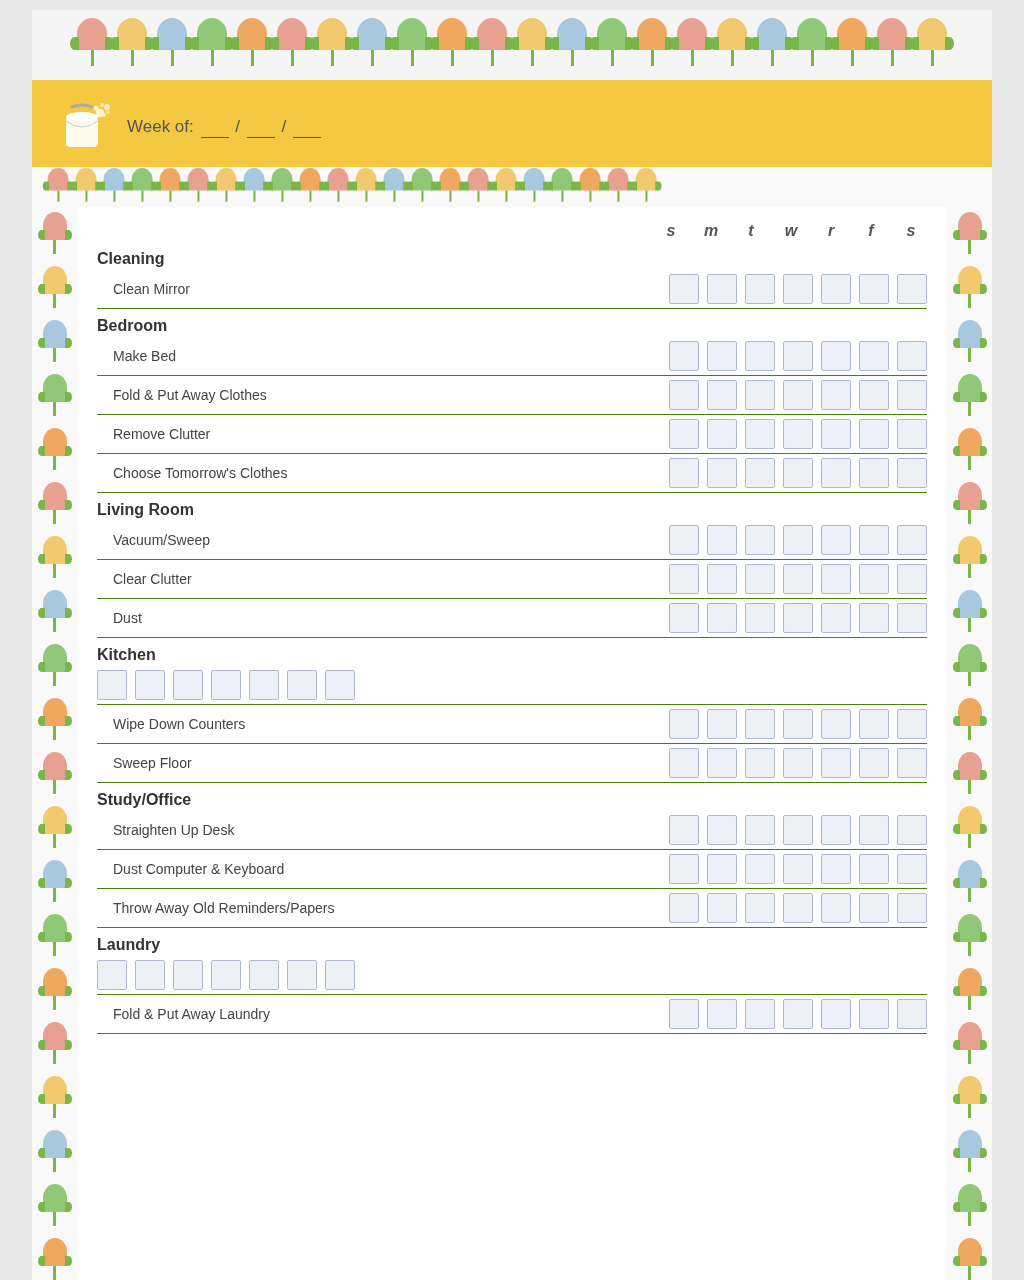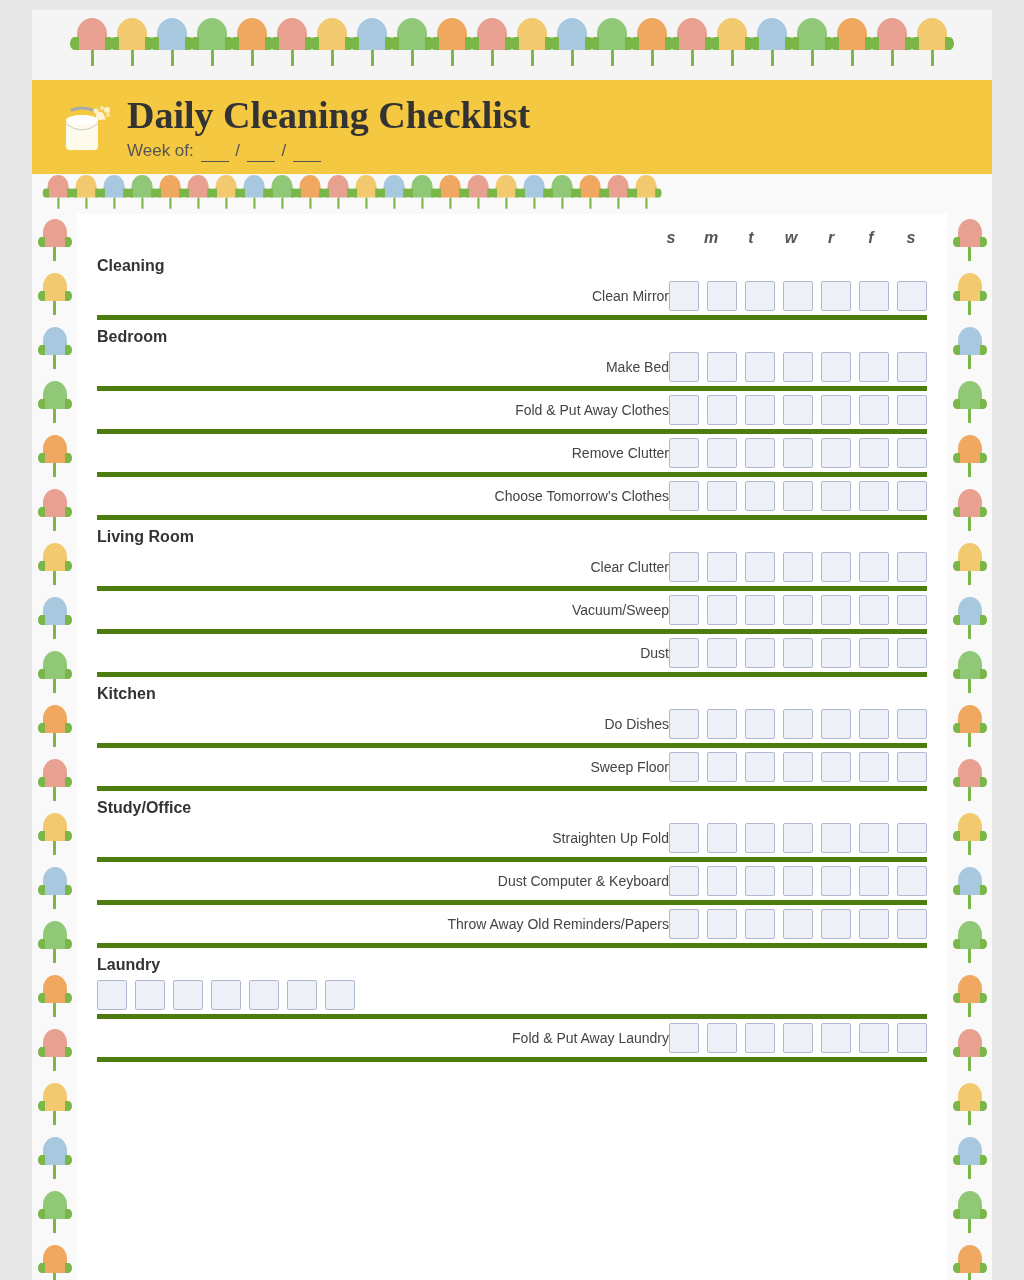--- a/index.html
+++ b/index.html
@@ -140,22 +140,21 @@
       font-weight: bold;
       color: #333;
       margin-bottom: 2px;
       margin-top: 8px;
     }
 
     .task-row {
       display: flex;
       align-items: center;
       padding: 4px 0;
-      border-bottom: 5px solid #4d7c0f;
-      text-align: right;
+      border-bottom: 1px solid #4d7c0f;
     }
 
     .task-label {
       flex: 1;
       font-size: 14px;
       color: #444;
       padding-left: 16px;
     }
 
     .checkbox-group {
@@ -346,21 +345,20 @@
         <path d="M20 12 Q30 8 40 12" fill="none" stroke="#aaa" stroke-width="3" stroke-linecap="round"></path>
 
         <circle cx="48" cy="18" r="4" fill="white" opacity="0.8"></circle>
         <circle cx="55" cy="12" r="3" fill="white" opacity="0.7"></circle>
         <circle cx="50" cy="10" r="2" fill="white" opacity="0.6"></circle>
         <circle cx="44" cy="13" r="2.5" fill="white" opacity="0.7"></circle>
         <circle cx="52" cy="20" r="2" fill="white" opacity="0.6"></circle>
         <circle cx="56" cy="17" r="2" fill="white" opacity="0.5"></circle>
       </svg>
       <div class="header-text-block">
-        <div class="header-title">Daily Cleaning Checklist</div>
         <div class="header-subtitle">
           <span>Week of:</span>
           <span class="week-underline">&nbsp;&nbsp;</span>
           <span>/</span>
           <span class="week-underline">&nbsp;&nbsp;</span>
           <span>/</span>
           <span class="week-underline">&nbsp;&nbsp;&nbsp;&nbsp;&nbsp;&nbsp;</span>
         </div>
       </div>
     </div>
@@ -747,33 +745,33 @@
                   <div class="checkbox"></div>
                   <div class="checkbox"></div>
                   <div class="checkbox"></div>
                   <div class="checkbox"></div>
                 </div>
               </div>
             </div>
             <div class="section">
               <div class="section-title">Living Room</div>
               <div class="task-row">
+                <div class="task-label">Vacuum/Sweep</div>
+                <div class="checkbox-group">
+                  <div class="checkbox"></div>
+                  <div class="checkbox"></div>
+                  <div class="checkbox"></div>
+                  <div class="checkbox"></div>
+                  <div class="checkbox"></div>
+                  <div class="checkbox"></div>
+                  <div class="checkbox"></div>
+                </div>
+              </div>
+              <div class="task-row">
                 <div class="task-label">Clear Clutter</div>
-                <div class="checkbox-group">
-                  <div class="checkbox"></div>
-                  <div class="checkbox"></div>
-                  <div class="checkbox"></div>
-                  <div class="checkbox"></div>
-                  <div class="checkbox"></div>
-                  <div class="checkbox"></div>
-                  <div class="checkbox"></div>
-                </div>
-              </div>
-              <div class="task-row">
-                <div class="task-label">Vacuum/Sweep</div>
                 <div class="checkbox-group">
                   <div class="checkbox"></div>
                   <div class="checkbox"></div>
                   <div class="checkbox"></div>
                   <div class="checkbox"></div>
                   <div class="checkbox"></div>
                   <div class="checkbox"></div>
                   <div class="checkbox"></div>
                 </div>
               </div>
@@ -786,21 +784,32 @@
                   <div class="checkbox"></div>
                   <div class="checkbox"></div>
                   <div class="checkbox"></div>
                   <div class="checkbox"></div>
                 </div>
               </div>
             </div>
             <div class="section">
               <div class="section-title">Kitchen</div>
               <div class="task-row">
-                <div class="task-label">Do Dishes</div>
+                <div class="checkbox-group">
+                  <div class="checkbox"></div>
+                  <div class="checkbox"></div>
+                  <div class="checkbox"></div>
+                  <div class="checkbox"></div>
+                  <div class="checkbox"></div>
+                  <div class="checkbox"></div>
+                  <div class="checkbox"></div>
+                </div>
+              </div>
+              <div class="task-row">
+                <div class="task-label">Wipe Down Counters</div>
                 <div class="checkbox-group">
                   <div class="checkbox"></div>
                   <div class="checkbox"></div>
                   <div class="checkbox"></div>
                   <div class="checkbox"></div>
                   <div class="checkbox"></div>
                   <div class="checkbox"></div>
                   <div class="checkbox"></div>
                 </div>
               </div>
@@ -813,21 +822,21 @@
                   <div class="checkbox"></div>
                   <div class="checkbox"></div>
                   <div class="checkbox"></div>
                   <div class="checkbox"></div>
                 </div>
               </div>
             </div>
             <div class="section">
               <div class="section-title">Study/Office</div>
               <div class="task-row">
-                <div class="task-label">Straighten Up Fold</div>
+                <div class="task-label">Straighten Up Desk</div>
                 <div class="checkbox-group">
                   <div class="checkbox"></div>
                   <div class="checkbox"></div>
                   <div class="checkbox"></div>
                   <div class="checkbox"></div>
                   <div class="checkbox"></div>
                   <div class="checkbox"></div>
                   <div class="checkbox"></div>
                 </div>
               </div>

